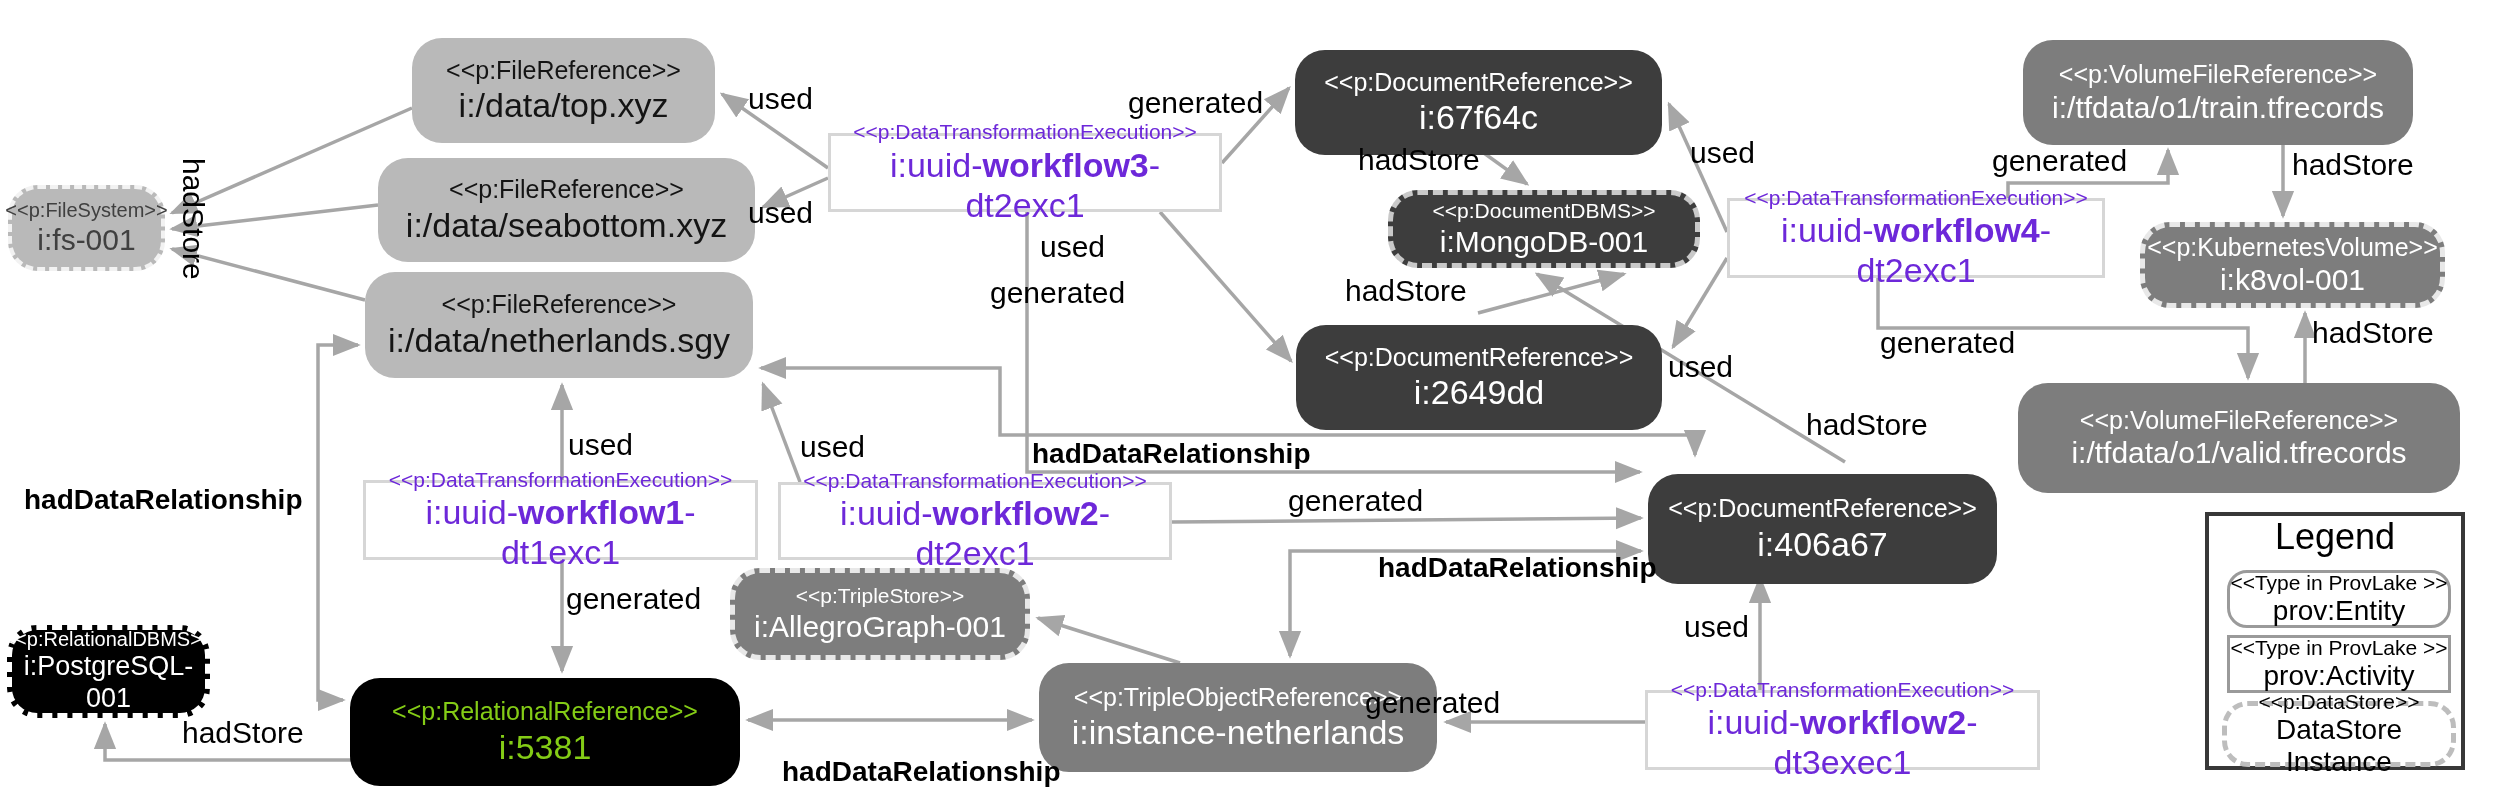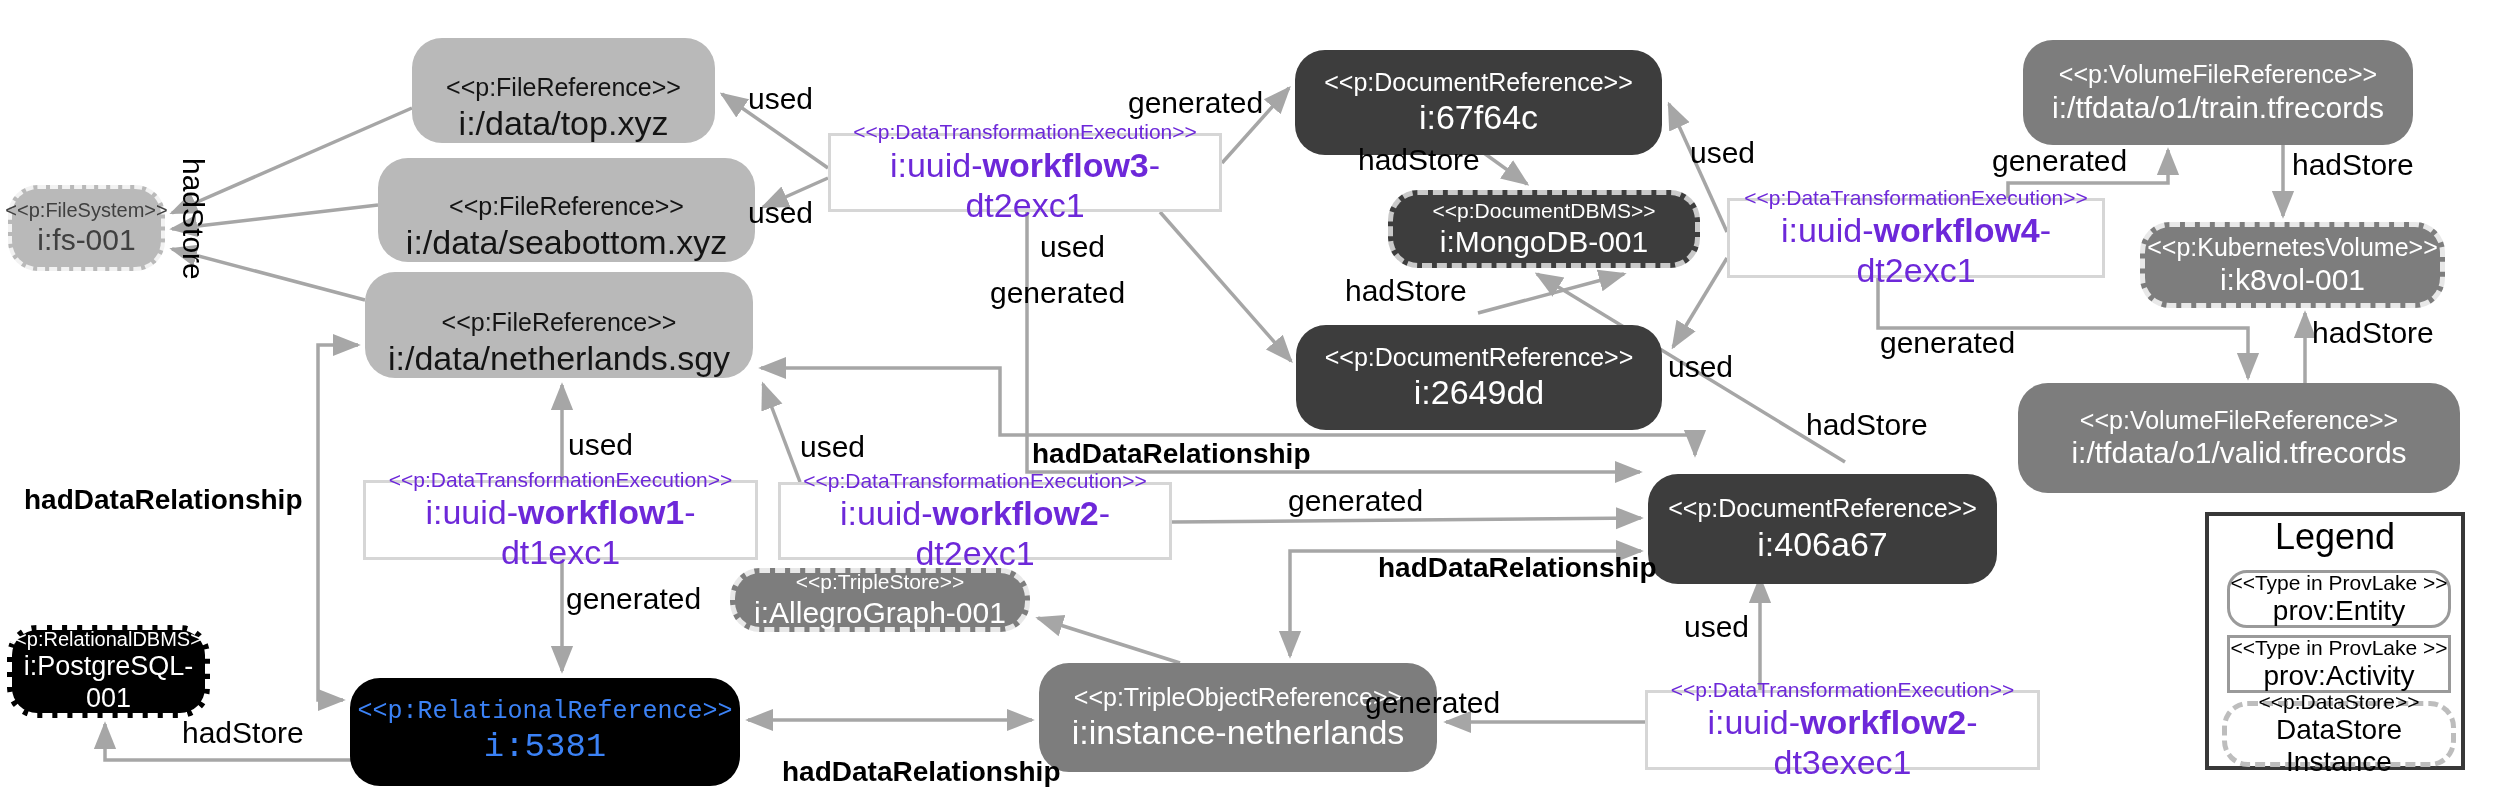--- a/index.html
+++ b/index.html
@@ -2,27 +2,27 @@
 <html><head>
 <meta charset="utf-8">
 <style>
   html,body{margin:0;padding:0;background:#fff;}
   #canvas{position:relative;width:2500px;height:803px;background:#fff;overflow:hidden;
           font-family:"Liberation Sans", sans-serif;}
   svg.edges{position:absolute;left:0;top:0;z-index:1;}
   .node{position:absolute;z-index:2;box-sizing:border-box;display:flex;flex-direction:column;
         justify-content:center;align-items:center;text-align:center;line-height:1.18;}
   .rounded{border-radius:30px;}
-  .n-gray{background:#b9b9b9;color:#141414;justify-content:flex-end;}
+  .n-gray{background:#b9b9b9;color:#141414;}
   .n-gray-dash{background:#b9b9b9;color:#404040;border:4px dashed #f2f2f2;}
   .n-dark{background:#3d3d3d;color:#fff;margin-top:12px;}
   .n-dark-dash{background:#3d3d3d;color:#fff;border:5px dashed #c9c9c9;}
   .n-mid{background:#7d7d7d;color:#fff;}
   .n-mid-dash{background:#7d7d7d;color:#fff;border:5px dashed #e8e8e8;}
-  .n-black{background:#000;color:#3b82f6;font-family:Liberation Mono, monospace;}
+  .n-black{background:#000;color:#84cc16;}
   .n-black-dash{background:#000;color:#fff;border:5px dashed #fff;}
   .n-act{background:#fff;color:#6d28d9;border:3px solid #d6d6d6;}
   .ntype{font-size:25px;}
   .ntype.sm{font-size:21px;}
   .ntype.xs{font-size:20px;}
   .nname{font-size:34px;}
   .nname.sm{font-size:30px;}
   .nname.xs{font-size:27px;}
   .nname b{font-weight:bold;}
   .elabel{position:absolute;z-index:3;font-size:30px;color:#000;white-space:nowrap;}
@@ -134,21 +134,21 @@
   <div class="node rounded n-mid-dash" style="left:2140px;top:222px;width:305px;height:86px">
     <div class="ntype">&lt;&lt;p:KubernetesVolume&gt;&gt;</div>
     <div class="nname sm">i:k8vol-001</div>
   </div>
 
   <div class="node rounded n-mid" style="left:2018px;top:383px;width:442px;height:110px">
     <div class="ntype">&lt;&lt;p:VolumeFileReference&gt;&gt;</div>
     <div class="nname sm">i:/tfdata/o1/valid.tfrecords</div>
   </div>
 
-  <div class="node rounded n-mid-dash" style="left:730px;top:568px;width:300px;height:64px">
+  <div class="node rounded n-mid-dash" style="left:730px;top:568px;width:300px;height:92px">
     <div class="ntype sm">&lt;&lt;p:TripleStore&gt;&gt;</div>
     <div class="nname sm">i:AllegroGraph-001</div>
   </div>
 
   <div class="node rounded n-mid" style="left:1039px;top:663px;width:398px;height:109px">
     <div class="ntype">&lt;&lt;p:TripleObjectReference&gt;&gt;</div>
     <div class="nname">i:instance-netherlands</div>
   </div>
 
   <div class="node rounded n-black-dash" style="left:7px;top:625px;width:203px;height:93px">

